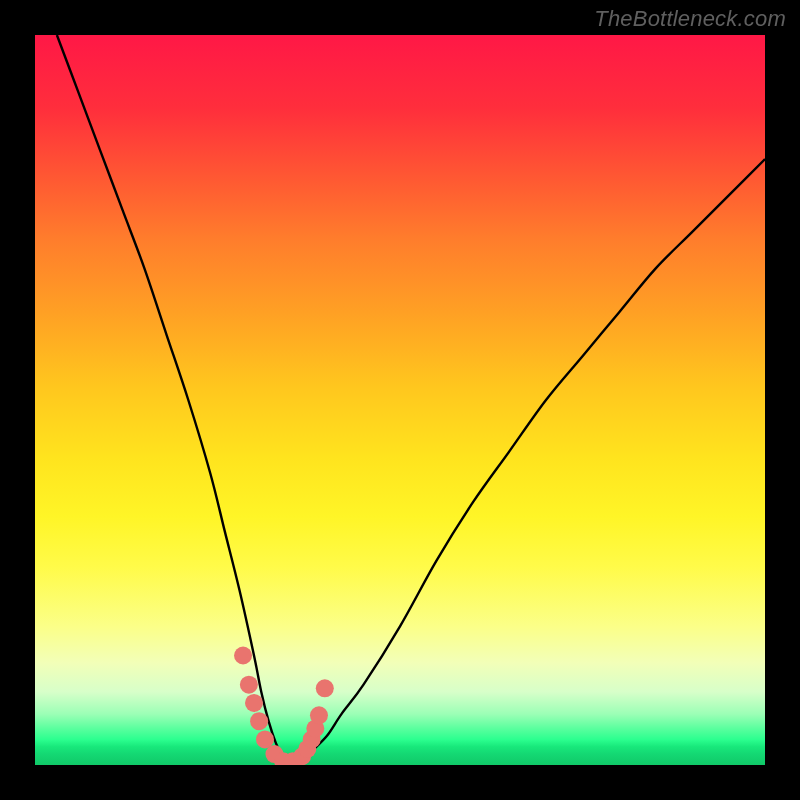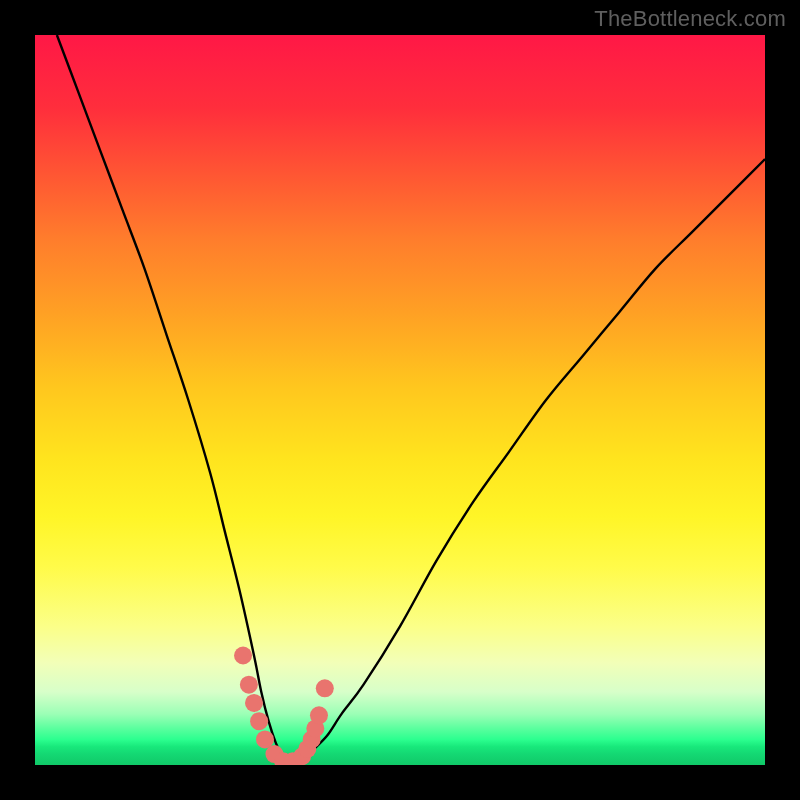--- a/index.html
+++ b/index.html
@@ -9,20 +9,21 @@
     height: 800px;
     background: #000;
     font-family: Arial, Helvetica, sans-serif;
     overflow: hidden;
   }
   .stage {
     position: relative;
     width: 800px;
     height: 800px;
     background: #000;
+    font-style: italic;
   }
   .plot-area {
     position: absolute;
     left: 35px;
     top: 35px;
     width: 730px;
     height: 730px;
     overflow: hidden;
   }
   .gradient-bg {

